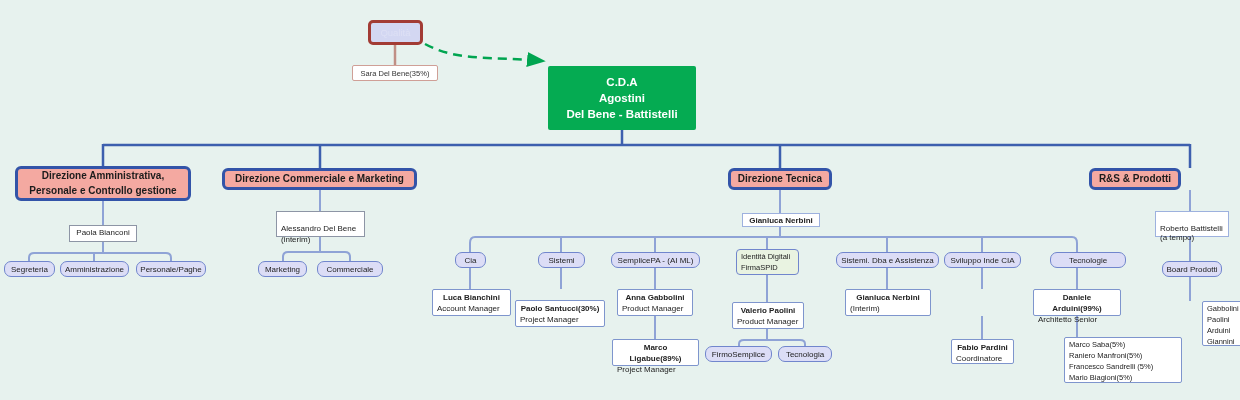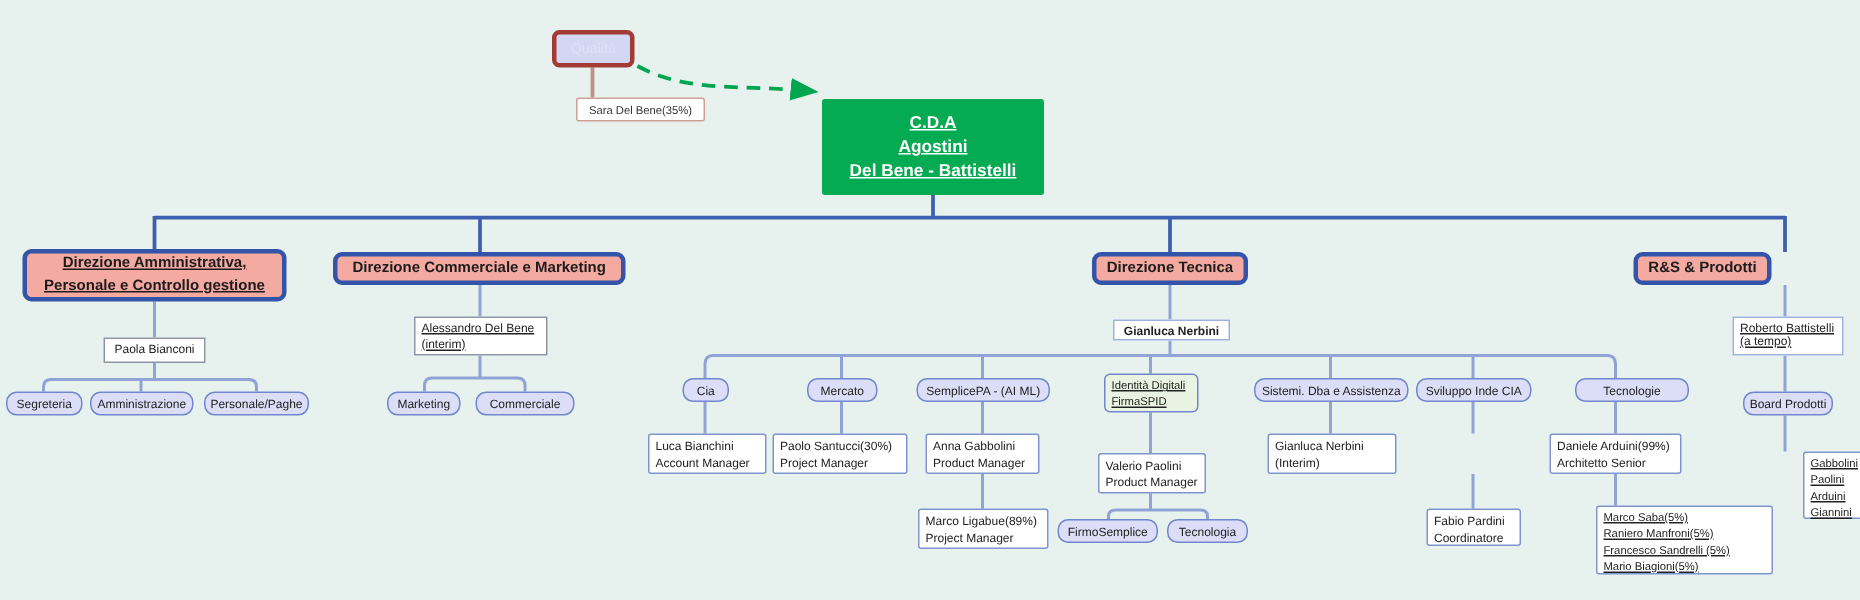--- a/index.html
+++ b/index.html
@@ -4,45 +4,45 @@
 <style>
   html,body{margin:0;padding:0;}
   .canvas{
     position:relative;width:1240px;height:400px;
     background:#e7f2ee;overflow:hidden;
     font-family:"Liberation Sans",sans-serif;
   }
   .canvas svg{position:absolute;left:0;top:0;z-index:0;}
   .box{position:absolute;box-sizing:border-box;z-index:1;color:#222;}
   .center{display:flex;align-items:center;justify-content:center;text-align:center;}
-  .ml{white-space:pre-line;text-decoration:underline;}
+  .ml{white-space:pre-line;}
   
   .qbox{background:#d3d7f2;border:3px solid #a23b34;border-radius:5px;
         color:#dde0f5;font-size:9.5px;}
   .sara{background:#ffffff;border:1.5px solid #cf9f96;border-radius:2px;
-        font-size:7.5px;color:#333;margin-left:32px;}
+        font-size:7.5px;color:#333;}
   
   .cda{background:#05ab52;border-radius:2px;color:#ffffff;font-weight:bold;
        font-size:11.5px;line-height:1.4;}
   
   .title{background:#f4a9a1;border:3px solid #3354a8;border-radius:6px;
          font-weight:bold;font-size:10px;color:#1c1c1c;line-height:1.45;}
   
   .mgr{background:#ffffff;border:1.5px solid #8d95a5;font-size:8px;line-height:1.35;}
   .mgrb{background:#ffffff;border:1.5px solid #9db1de;font-size:8px;font-weight:bold;}
-  .pad{padding:2px 4px;}
+  .pad{padding:12px 4px;}
   
   .unit{background:#dcddf6;border:1.5px solid #7186cd;border-radius:7px;
         font-size:8px;color:#222;}
   .unit-green{background:#e9f3e1;border-radius:4px;font-size:7.5px;line-height:1.4;
         text-align:left;align-items:flex-start;justify-content:flex-start;padding:2px 4px;}
   
   .staff{background:#ffffff;border:1.5px solid #7e95cd;border-radius:2px;
          font-size:8px;line-height:1.4;padding:2px 4px;}
-  .person{font-weight:normal;display:block;}
+  .person{font-weight:bold;display:block;text-align:center;}
   .role{display:block;}
   .list{font-size:7.5px;line-height:1.45;margin-left:36px;}
 </style>
 </head>
 <body>
 
 <div class="canvas">
 
   <svg width="1240" height="400" viewBox="0 0 1240 400">
     <defs>
@@ -98,33 +98,33 @@
   <div class="box unit center" style="left:136px;top:261px;width:70px;height:16px">Personale/Paghe</div>
 
   <div class="box mgr pad ml" style="left:276px;top:211px;width:89px;height:26px">Alessandro Del Bene
 (interim)</div>
   <div class="box unit center" style="left:258px;top:261px;width:49px;height:16px">Marketing</div>
   <div class="box unit center" style="left:317px;top:261px;width:66px;height:16px">Commerciale</div>
 
   <div class="box mgrb center" style="left:742px;top:213px;width:78px;height:14px">Gianluca Nerbini</div>
 
   <div class="box unit center" style="left:455px;top:252px;width:31px;height:16px">Cia</div>
-  <div class="box unit center" style="left:538px;top:252px;width:47px;height:16px">Mercato</div>
+  <div class="box unit center" style="left:538px;top:252px;width:47px;height:16px">Sistemi</div>
   <div class="box unit center" style="left:611px;top:252px;width:89px;height:16px">SemplicePA - (AI ML)</div>
   <div class="box unit unit-green ml" style="left:736px;top:249px;width:63px;height:26px">Identità Digitali
 FirmaSPID</div>
   <div class="box unit center" style="left:836px;top:252px;width:103px;height:16px">Sistemi. Dba e Assistenza</div>
   <div class="box unit center" style="left:944px;top:252px;width:77px;height:16px">Sviluppo Inde CIA</div>
   <div class="box unit center" style="left:1050px;top:252px;width:76px;height:16px">Tecnologie</div>
 
   <div class="box staff" style="left:432px;top:289px;width:79px;height:27px">
     <span class="person">Luca Bianchini</span>
     <span class="role">Account Manager</span>
   </div>
-  <div class="box staff" style="left:515px;top:289px;width:90px;height:27px">
+  <div class="box staff" style="left:515px;top:300px;width:90px;height:27px">
     <span class="person">Paolo Santucci(30%)</span>
     <span class="role">Project Manager</span>
   </div>
   <div class="box staff" style="left:617px;top:289px;width:76px;height:27px">
     <span class="person">Anna Gabbolini</span>
     <span class="role">Product Manager</span>
   </div>
   <div class="box staff" style="left:732px;top:302px;width:72px;height:27px">
     <span class="person">Valerio Paolini</span>
     <span class="role">Product Manager</span>

